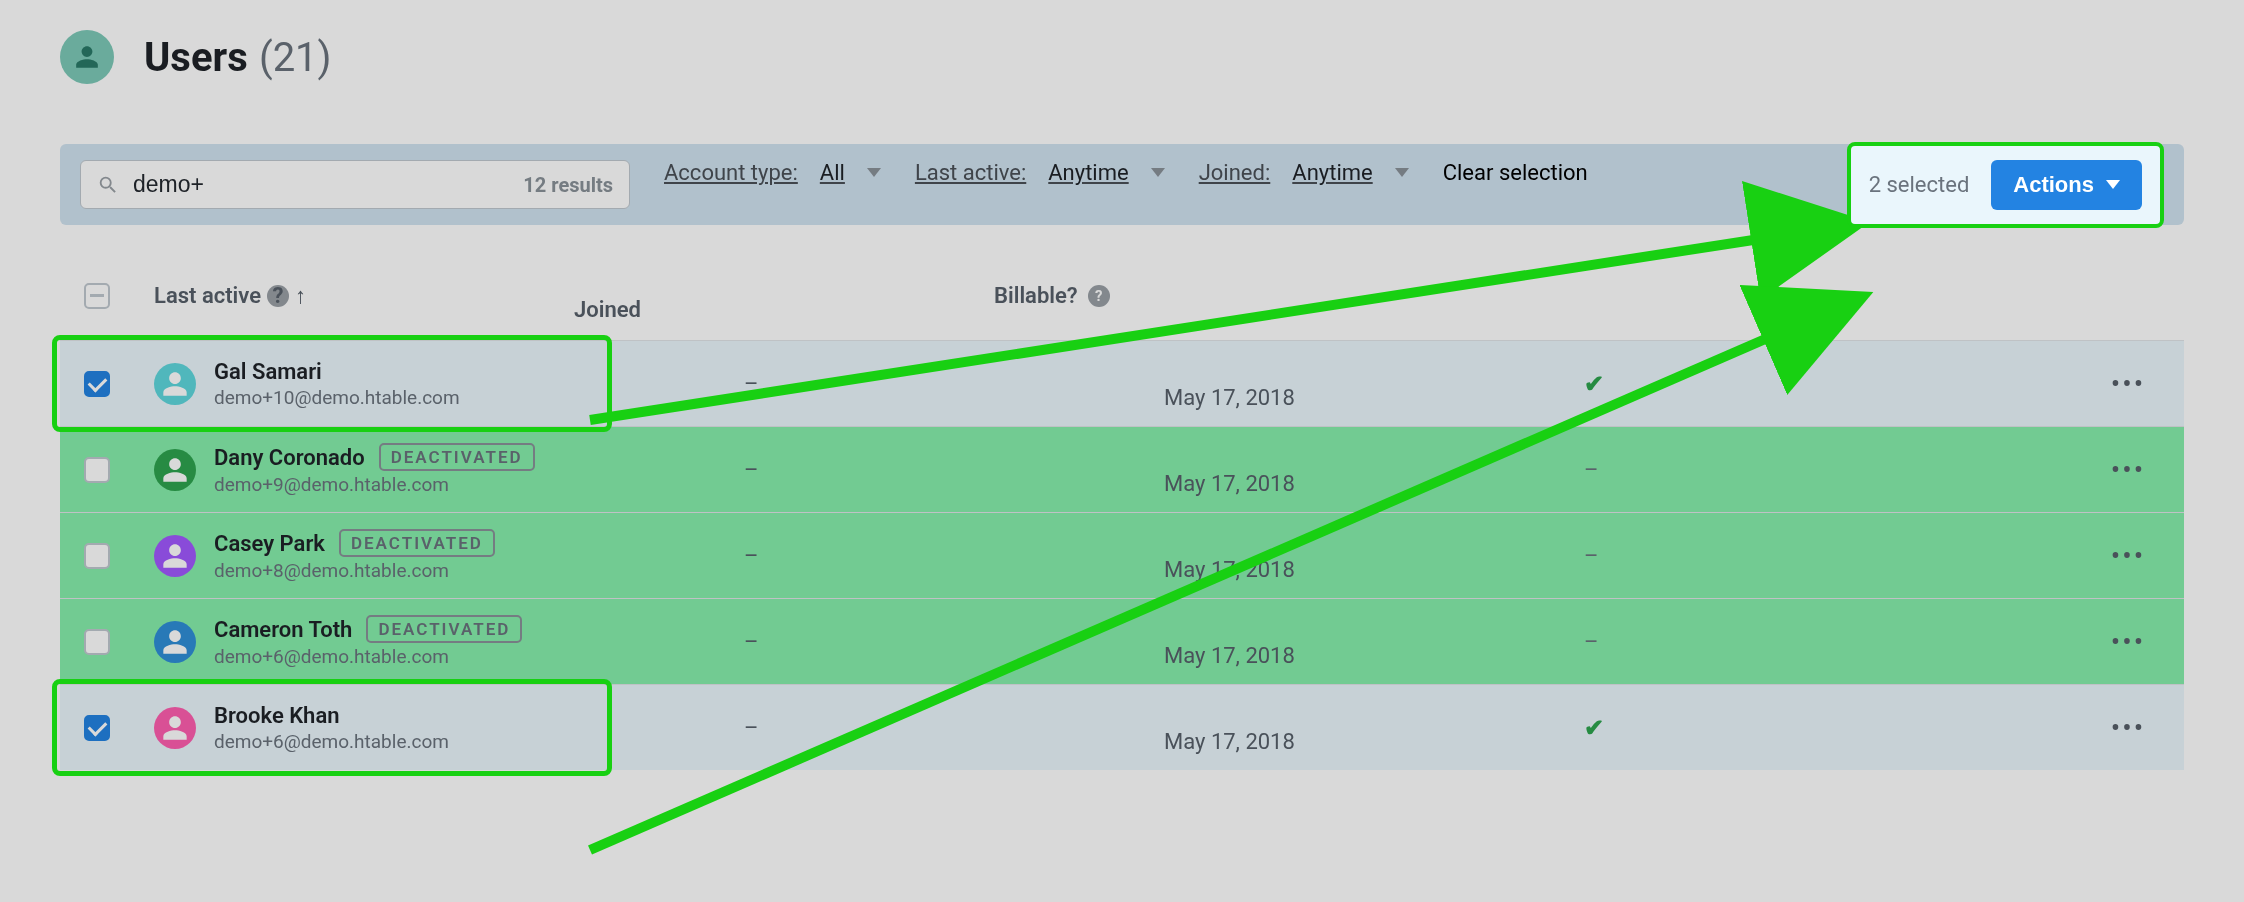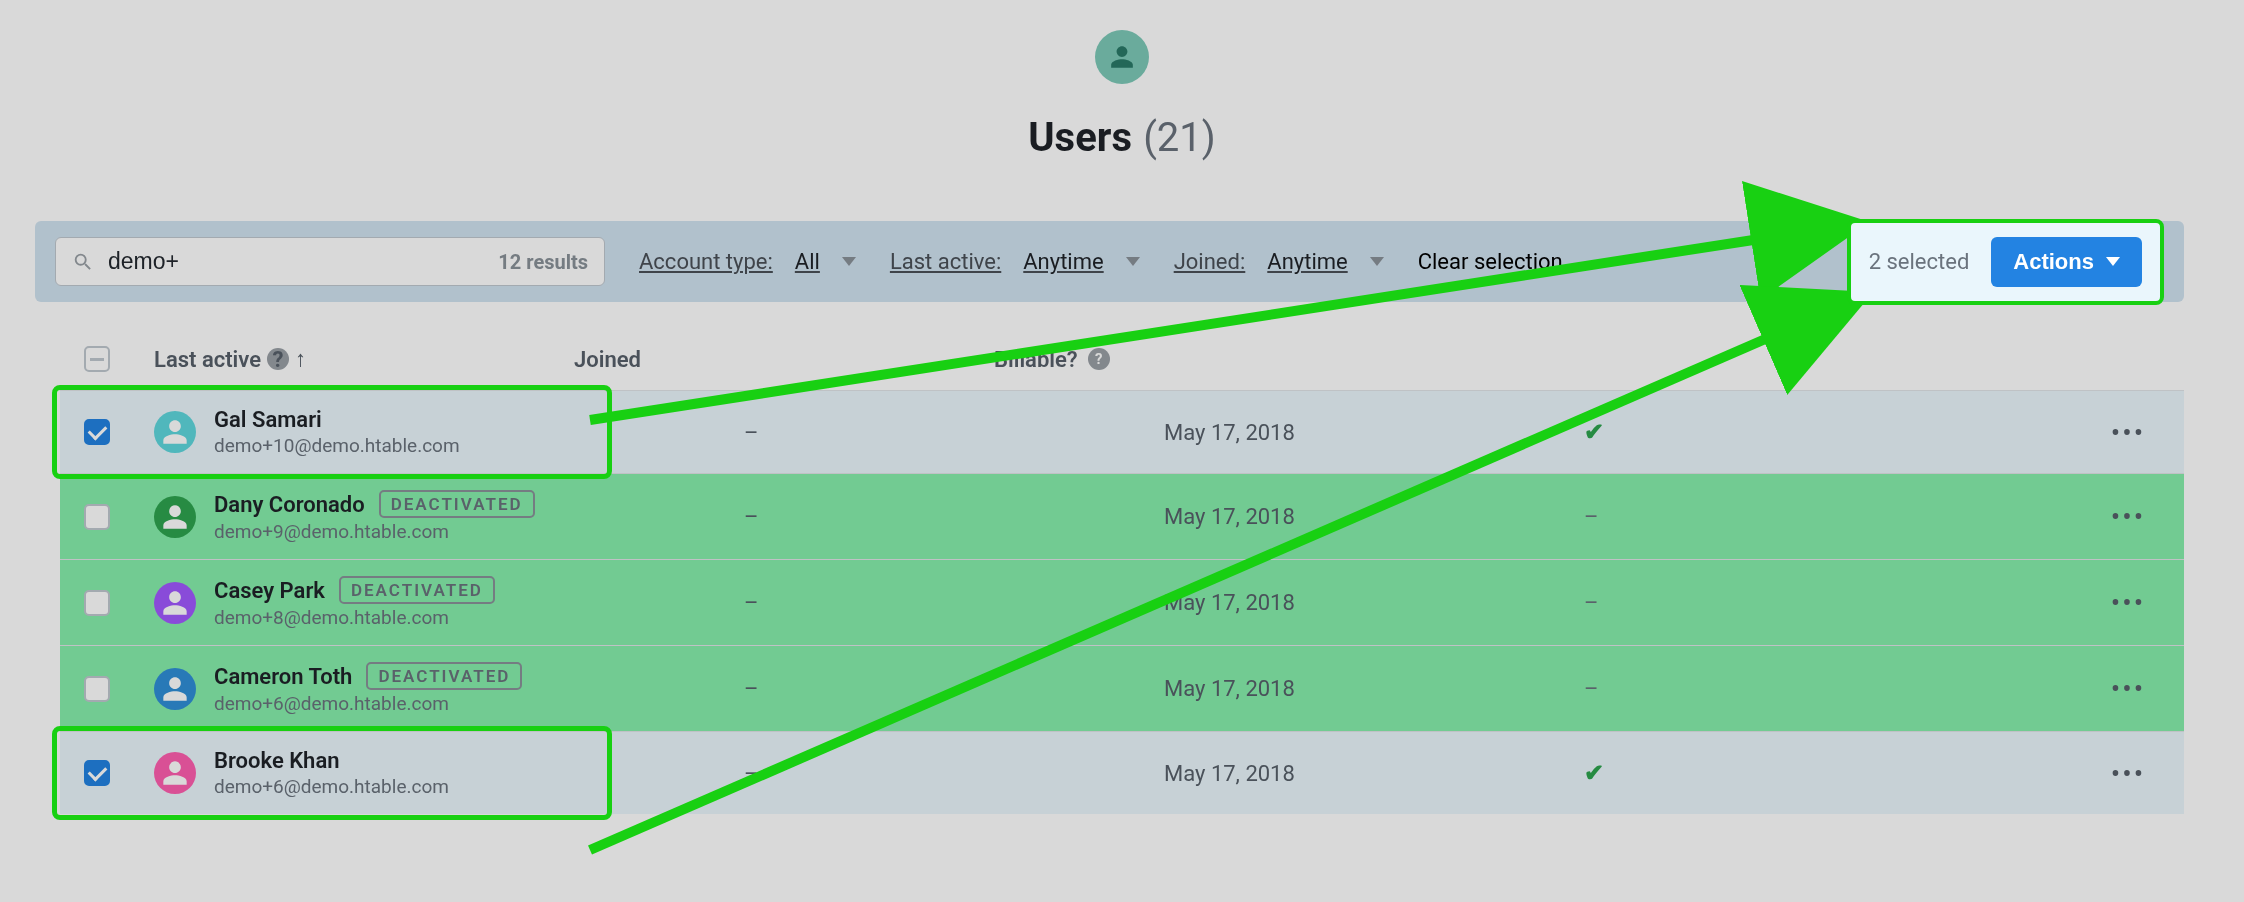--- a/index.html
+++ b/index.html
@@ -16,38 +16,37 @@
     background: rgba(0,0,0,0.15);
     pointer-events: none;
     z-index: 5;
   }
 
   
   .header {
     display: flex; align-items: center;
     padding: 30px 60px 20px 60px;
     gap: 30px;
-    flex-direction: column;
   }
   .header-avatar {
     width: 54px; height: 54px; border-radius: 50%;
     background: #7dc9b8;
     display: flex; align-items: center; justify-content: center;
   }
   .header-avatar svg { width: 26px; height: 26px; fill: #2a7a68; }
   .header-title { font-size: 40px; font-weight: 700; }
   .header-count { font-size: 40px; font-weight: 400; color: #6a737d; margin-left: 6px; }
 
   
   .filter-bar {
-    margin: 40px 60px 0 35px;
+    margin: 40px 60px 0 60px;
     background: #d1e3f0;
     border-radius: 6px;
     padding: 16px 20px;
-    display: flex; align-items: center;
+    display: flex; align-items: flex-start;
     gap: 34px;
     position: relative;
   }
   .search-wrap {
     background: #fff;
     border: 1px solid #c0c8cf;
     border-radius: 6px;
     display: flex; align-items: center;
     padding: 10px 16px;
     width: 550px;
@@ -88,21 +87,21 @@
   
   .table { margin: 26px 60px 0 60px; }
   .thead {
     display: flex; align-items: center;
     padding: 18px 24px;
     color: #57606a; font-size: 22px; font-weight: 600;
   }
   .col-check { width: 70px; display:flex; align-items:center; }
   .col-name  { flex: 0 0 590px; }
   .col-last  { flex: 0 0 420px; display:flex; align-items:center; gap:6px; }
-  .col-joined{ flex: 0 0 420px; }
+  .col-joined{ flex: 0 0 420px; margin-top: 28px; }
   .col-bill  { flex: 0 0 340px; display:flex; align-items:center; gap:10px; }
   .col-act   { flex: 1; display:flex; justify-content:flex-end; padding-right: 10px; }
 
   .checkbox {
     width: 26px; height: 26px;
     border: 2px solid #c0c8cf; border-radius: 5px;
     background: #fff;
     display: inline-flex; align-items:center; justify-content:center;
     cursor: pointer;
   }

